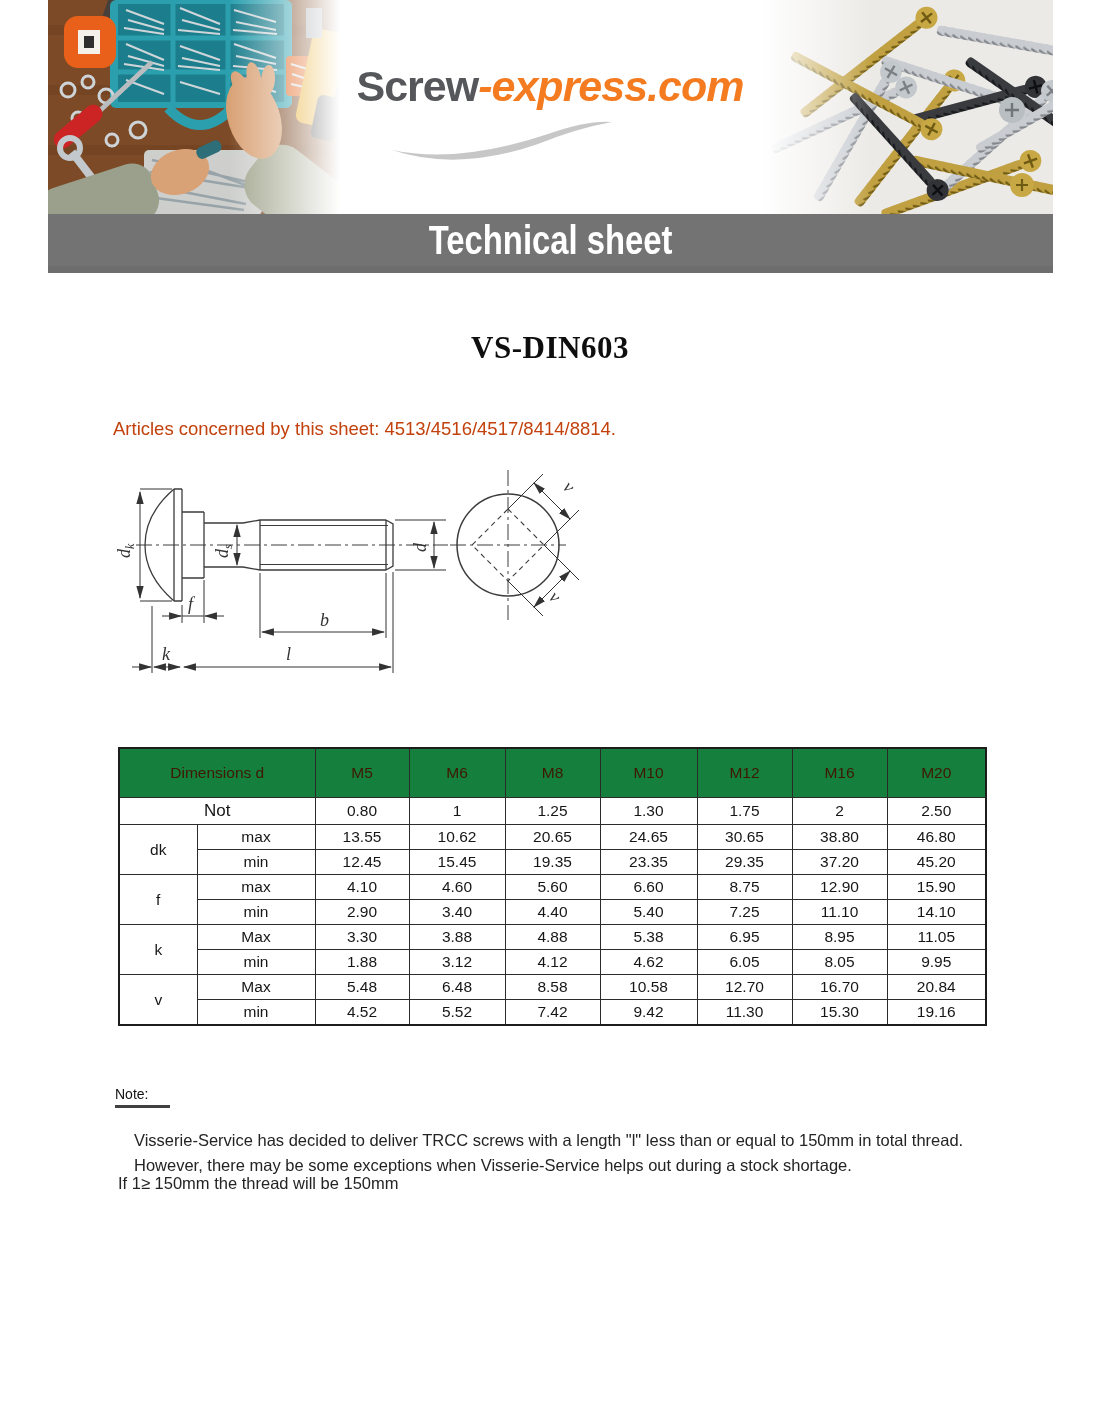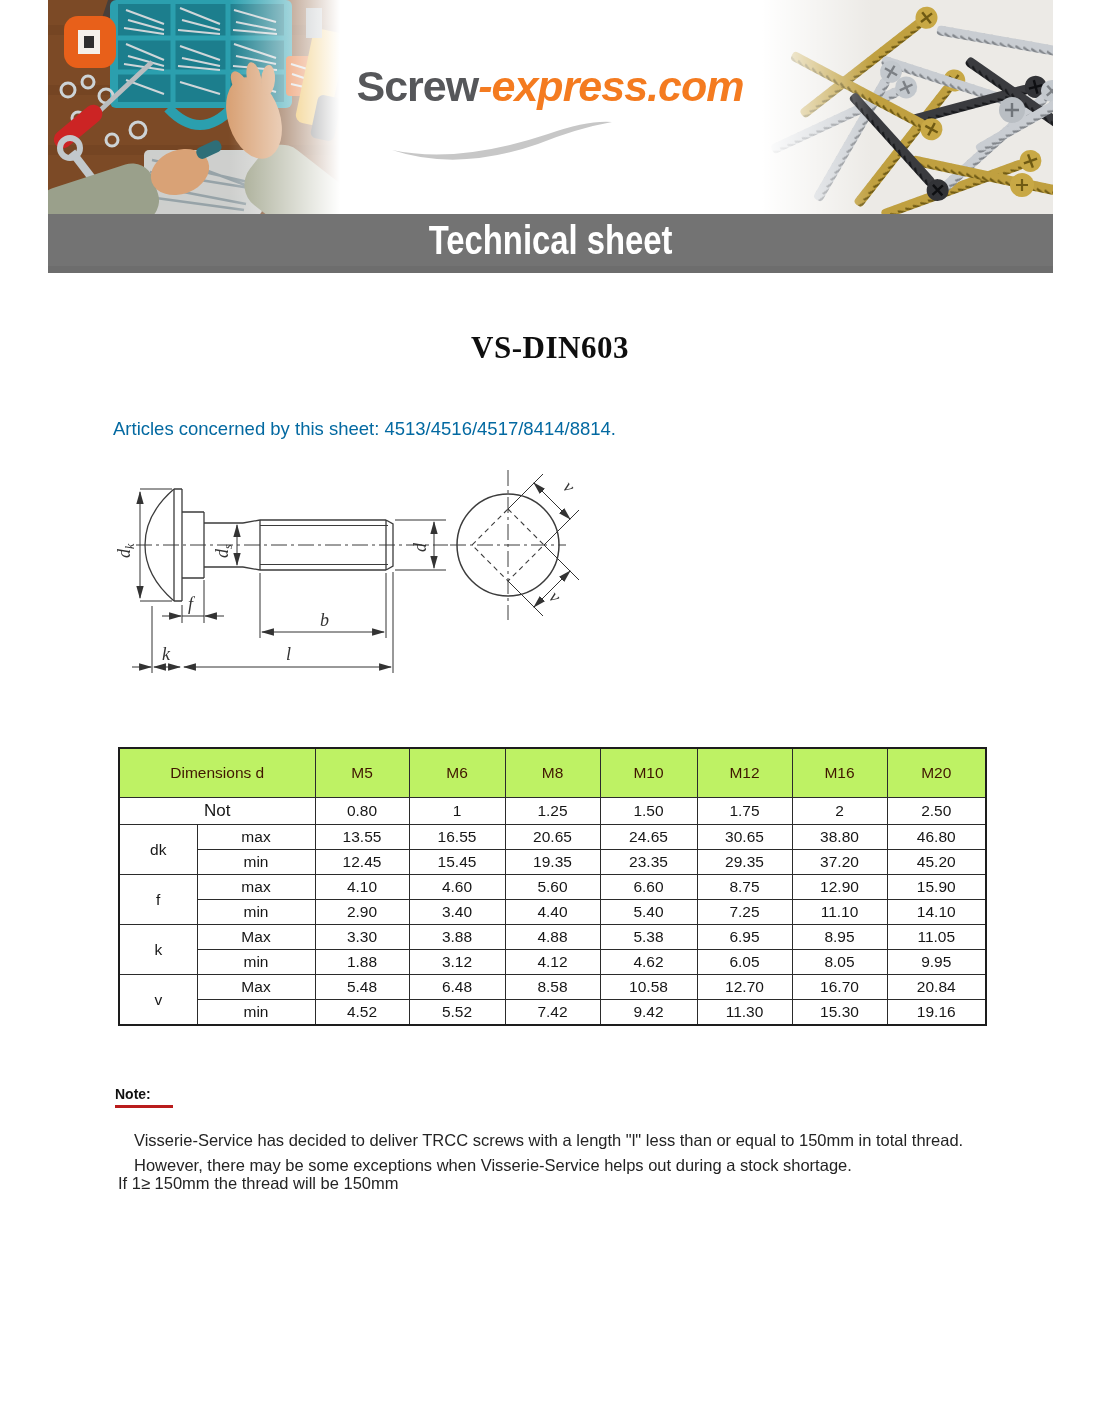--- a/index.html
+++ b/index.html
@@ -24,40 +24,40 @@
   
   .banner{left:48px;top:214px;width:1005px;height:52px;background:#737373;
           display:flex;align-items:center;justify-content:center;}
   .banner-text{color:#fff;font-weight:bold;font-size:40px;letter-spacing:0px;
                transform:scaleX(0.82);transform-origin:center;white-space:nowrap;}
   .banner-underline{left:48px;top:266px;width:1005px;height:7px;background:#6d6d6d;}
 
   
   .doc-title{left:0;top:330px;width:1100px;text-align:center;
              font-family:"Liberation Serif",serif;font-weight:bold;font-size:31px;letter-spacing:0.5px;color:#0e0e0e;}
-  .articles{left:113px;top:418px;font-size:18.5px;color:#0369a1;}
+  .articles{left:113px;top:418px;font-size:18.5px;color:#c2410c;}
 
   
   .drawing{left:100px;top:440px;width:580px;height:270px;}
   .drawing svg{display:block;}
 
   
   .spec-table{position:absolute;left:118px;top:747px;border-collapse:collapse;table-layout:fixed;
               font-size:15.5px;color:#161616;}
   .spec-table td,.spec-table th{border:1px solid #2b2b2b;text-align:center;vertical-align:middle;
               padding:0;overflow:hidden;}
   .spec-table{border:2px solid #1d1d1d;}
-  .spec-table th{background:#bef264;color:#42170171;font-weight:normal;height:48px;color:#401700;font-size:15.5px;}
+  .spec-table th{background:#15803d;color:#42170171;font-weight:normal;height:48px;color:#401700;font-size:15.5px;}
   .row-not td{height:26px;}
   .row-data td{height:24px;}
   .group-cell{font-size:15.5px;}
 
   
-  .note-label{left:115px;top:1086px;font-size:14px;color:#111;border-bottom:3px solid #b91c1c;
-              padding:0 22px 3px 0;font-weight:bold;}
+  .note-label{left:115px;top:1086px;font-size:14px;color:#111;border-bottom:3px solid #404040;
+              padding:0 22px 3px 0;}
   .note-para{left:107px;top:1128px;width:848px;font-size:16.5px;line-height:25px;color:#242424;margin-left:27px;}
   .thread-rule{left:118px;top:1174px;font-size:16.5px;color:#242424;}
 
   
   .footer{left:48px;top:1384px;width:1012px;height:38px;background:#595959;
           display:flex;align-items:center;justify-content:flex-end;padding-right:70px;box-sizing:border-box;}
   .footer-text{color:#fff;font-weight:bold;font-size:18px;transform:scaleX(0.88);transform-origin:right center;white-space:nowrap;}
 
   .dim-label{font-family:"Liberation Serif",serif;font-style:italic;font-size:18px;fill:#333;}
   .dim-sub{font-size:12px;}
@@ -301,30 +301,30 @@
       <th>M10</th>
       <th>M12</th>
       <th>M16</th>
       <th>M20</th>
     </tr>
     <tr class="row-not">
       <td colspan="2" style="font-size:17px;">Not</td>
       <td>0.80</td>
       <td>1</td>
       <td>1.25</td>
-      <td>1.50</td>
+      <td>1.30</td>
       <td>1.75</td>
       <td>2</td>
       <td>2.50</td>
     </tr>
     <tr class="row-data">
       <td rowspan="2" class="group-cell">dk</td>
       <td>max</td>
       <td>13.55</td>
-      <td>16.55</td>
+      <td>10.62</td>
       <td>20.65</td>
       <td>24.65</td>
       <td>30.65</td>
       <td>38.80</td>
       <td>46.80</td>
     </tr>
     <tr class="row-data">
       <td>min</td>
       <td>12.45</td>
       <td>15.45</td>

